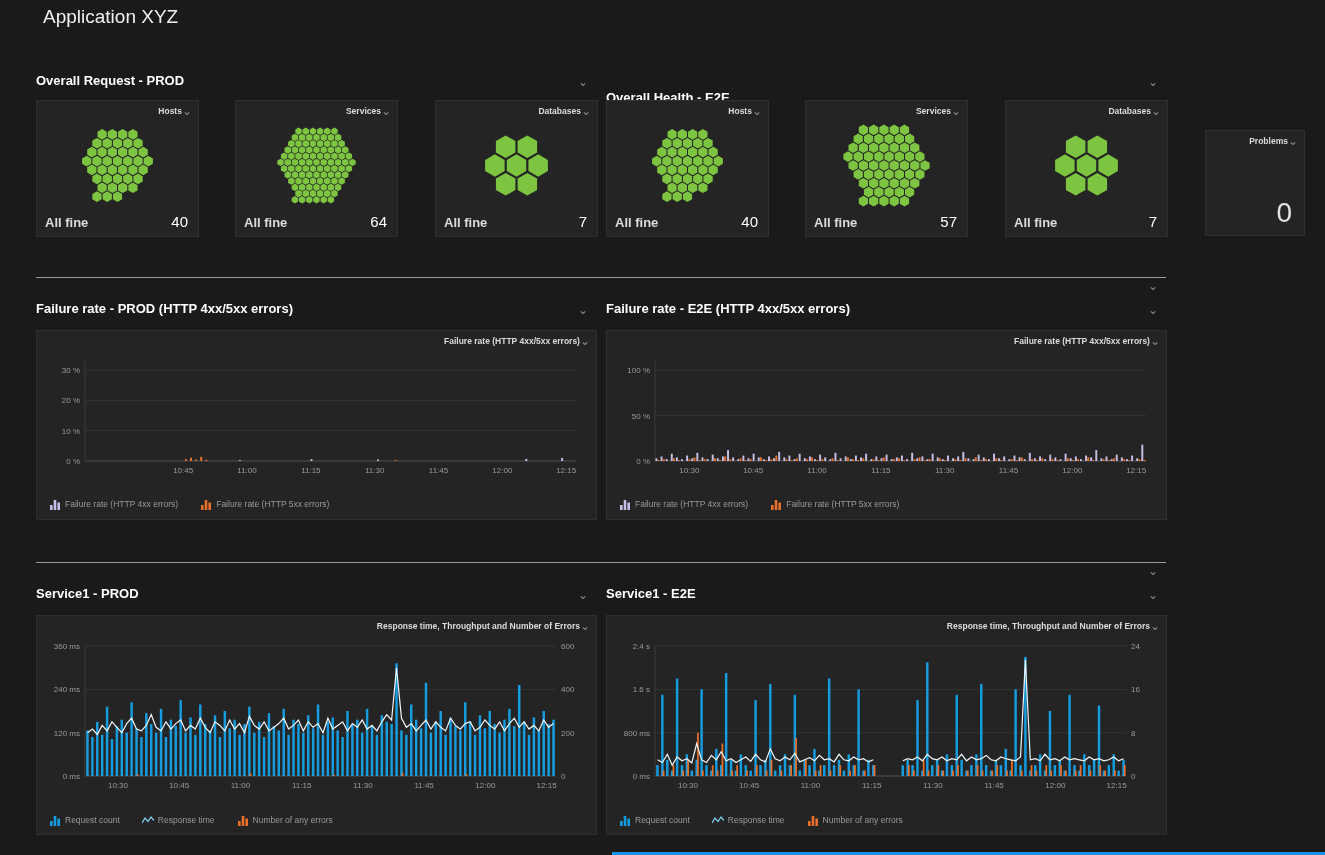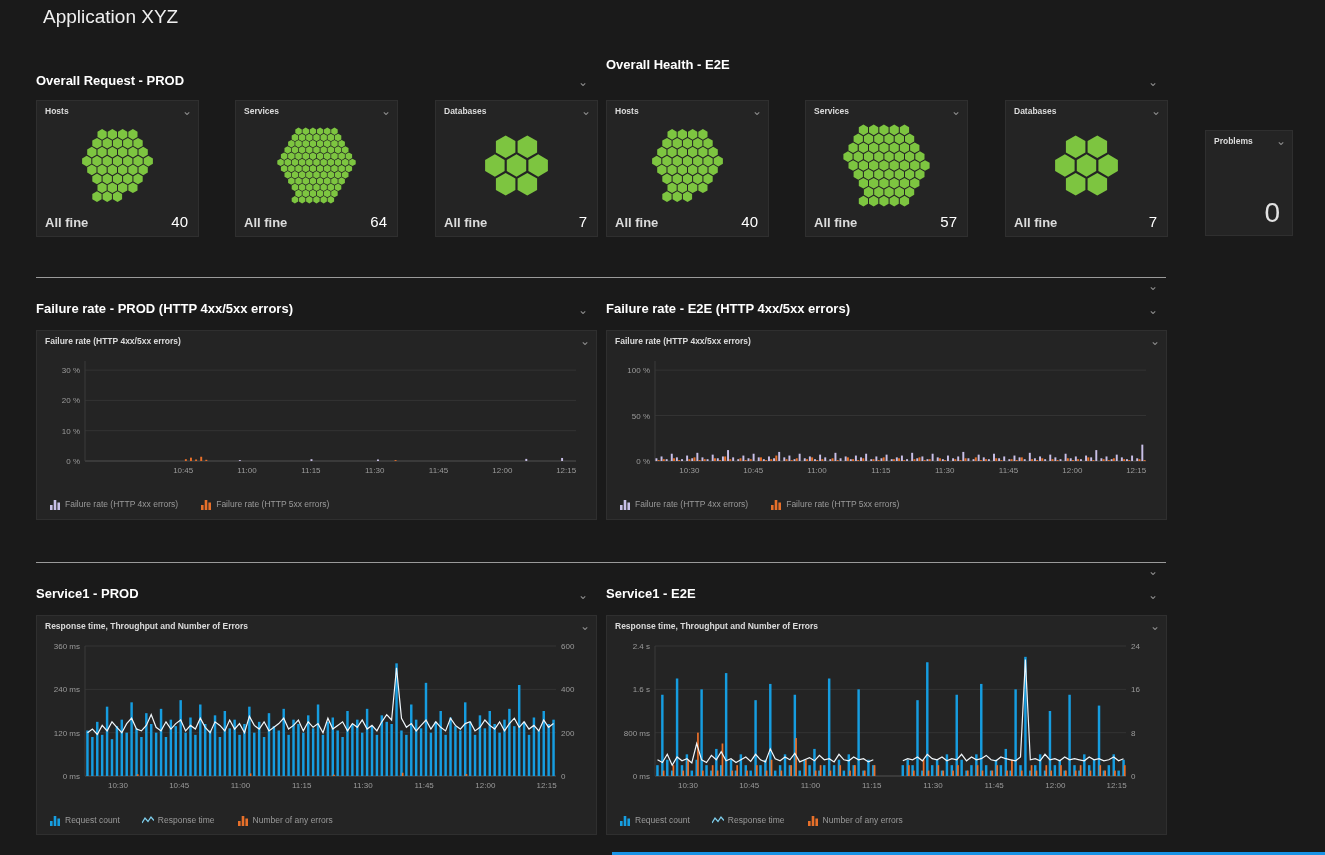--- a/index.html
+++ b/index.html
@@ -3,42 +3,42 @@
 <meta charset="utf-8">
 <style>
   * { margin:0; padding:0; box-sizing:border-box; }
   html,body { width:1325px; height:855px; }
   body { background:#1a1a1a; font-family:"Liberation Sans",sans-serif; position:relative; overflow:hidden; color:#ddd; }
   .app-title { position:absolute; left:43px; top:6px; font-size:19px; color:#f0f0f0; }
   .section-header { position:absolute; font-size:13px; font-weight:bold; color:#ffffff; }
   .chev { color:#8a8a8a; font-size:12px; line-height:10px; cursor:pointer; }
   .sec-chev { position:absolute; }
   .tile { position:absolute; background:#242424; border:1px solid #2f2f2f; }
-  .tile-head { position:absolute; top:5px; left:8px; right:6px; display:flex; justify-content:space-between; align-items:flex-start; }
+  .tile-head { position:absolute; top:5px; left:8px; right:6px; display:flex; justify-content:flex-end; align-items:flex-start; }
   .tile-label { font-size:8.5px; font-weight:bold; color:#dcdcdc; }
   .hexwrap { position:absolute; left:0; right:0; top:20px; bottom:26px; display:flex; align-items:center; justify-content:center; }
   .tile-foot { position:absolute; left:8px; right:10px; bottom:6px; display:flex; justify-content:space-between; align-items:flex-end; }
   .status { font-size:13px; font-weight:bold; color:#dcdcdc; }
   .count { font-size:15px; color:#ffffff; }
   .divider { position:absolute; height:1px; background:#9a9a9a; }
   .plot { position:absolute; }
   .legend { position:absolute; display:flex; gap:22px; font-size:8.5px; color:#9a9a9a; align-items:center; }
   .legend-item { display:flex; gap:4px; cursor:pointer; }
   .problems-count { position:absolute; right:12px; bottom:6px; font-size:28px; font-weight:300; color:#e2e2e2; }
   svg text { font-family:"Liberation Sans",sans-serif; }
   .blue-strip { position:absolute; background:#1893e6; }
 </style>
 </head>
 <body>
 
 <div class="app-title">Application XYZ</div>
 
 <div class="section-header" style="left:36px;top:73px">Overall Request - PROD</div>
 <div class="chev sec-chev" style="left:578px;top:77px">⌄</div>
-<div class="section-header" style="left:606px;top:57px">Overall Health - E2E</div>
+<div class="section-header" style="left:606px;top:90px">Overall Health - E2E</div>
 <div class="chev sec-chev" style="left:1148px;top:77px">⌄</div>
 
 <div class="tile" style="left:36px;top:100px;width:163px;height:137px">
   <div class="tile-head">
     <span class="tile-label">Hosts</span>
     <span class="chev">⌄</span>
   </div>
   <div class="hexwrap">
       <svg width="161" height="89">
         <path d="M85.1,37.4L85.1,42.7L80.5,45.4L75.9,42.7L75.9,37.4L80.5,34.7Z" fill="#7dc540"></path>
@@ -361,21 +361,21 @@
         <path d="M79.4,20.1L79.4,31.4L69.7,37.0L59.9,31.4L59.9,20.1L69.7,14.5Z" fill="#7dc540"></path>
         <path d="M68.6,38.9L68.6,50.1L58.9,55.8L49.1,50.1L49.1,38.9L58.9,33.3Z" fill="#7dc540"></path>
       </svg>
     </div>
   <div class="tile-foot">
     <span class="status">All fine</span>
     <span class="count">7</span>
   </div>
 </div>
 
-<div class="tile" style="left:1205px;top:130px;width:88px;height:106px">
+<div class="tile" style="left:1205px;top:130px;width:100px;height:106px">
   <div class="tile-head">
     <span class="tile-label">Problems</span>
     <span class="chev">⌄</span>
   </div>
   <div class="problems-count">0</div>
 </div>
 
 <div class="divider" style="left:36px;top:277px;width:1130px"></div>
 <div class="chev sec-chev" style="left:1148px;top:281px">⌄</div>
 

